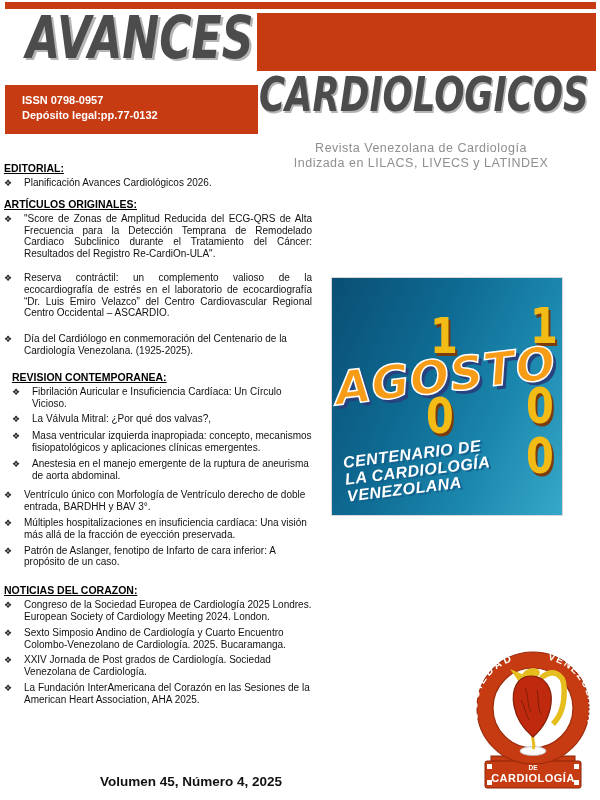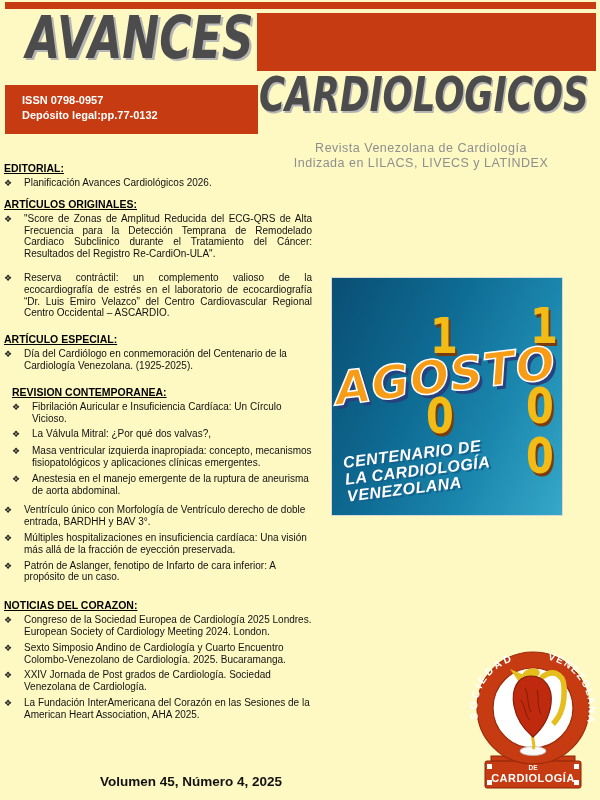--- a/index.html
+++ b/index.html
@@ -1,18 +1,18 @@
 <!DOCTYPE html>
 <html><head>
 <meta charset="utf-8">
 <style>
   html,body { margin:0; padding:0; background:#e8e8e8; }
   .page {
     position:relative; width:600px; height:800px; margin:0 auto;
-    background:#fef9c3; overflow:hidden;
+    background:#ffffff; overflow:hidden;
     font-family:"Liberation Sans", sans-serif; color:#111;
   }
   
   .topbar { position:absolute; left:5px; top:2px; width:591px; height:7px; background:#c63b11; }
   .avances-red { position:absolute; left:257px; top:13px; width:339px; height:58px; background:#c63b11; }
   .avances-text {
     position:absolute; left:26px; top:4px;
     font-family:"DejaVu Sans", sans-serif; font-weight:bold; font-style:italic;
     font-size:58px; color:#4c4c4c; letter-spacing:0px;
     transform:scaleX(0.76); transform-origin:left top;
@@ -121,21 +121,20 @@
         <span class="bullet">❖</span>
         <span class="item-text">"Score de Zonas de Amplitud Reducida del ECG-QRS de Alta Frecuencia para la Detección Temprana de Remodelado Cardiaco Subclinico durante el Tratamiento del Cáncer: Resultados del Registro Re-CardiOn-ULA".</span>
       </div>
       <div class="item justify" style="margin-top:12px;">
         <span class="bullet">❖</span>
         <span class="item-text">Reserva contráctil: un complemento valioso de la ecocardiografía de estrés en el laboratorio de ecocardiografía “Dr. Luis Emiro Velazco” del Centro Cardiovascular Regional Centro Occidental – ASCARDIO.</span>
       </div>
     </div>
 
     <div class="section" style="margin-top:14px;">
-      <div class="sec-title">ARTÍCULO ESPECIAL:</div>
       <div class="item">
         <span class="bullet">❖</span>
         <span class="item-text">Día del Cardiólogo en conmemoración del Centenario de la Cardiología Venezolana.   (1925-2025).</span>
       </div>
     </div>
 
     <div class="section" style="margin-top:14px;margin-left:8px;">
       <div class="sec-title">REVISION CONTEMPORANEA:</div>
       <div class="item">
         <span class="bullet">❖</span>

